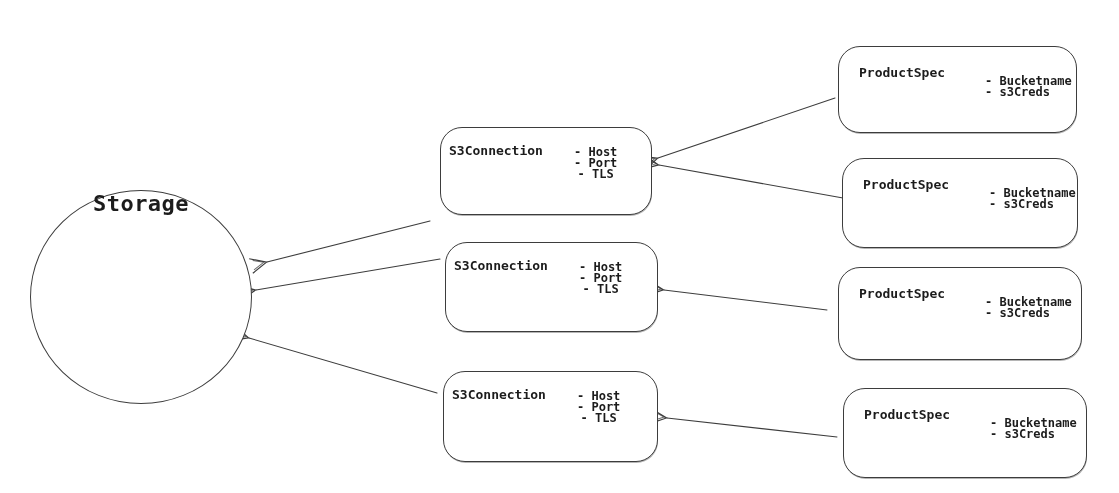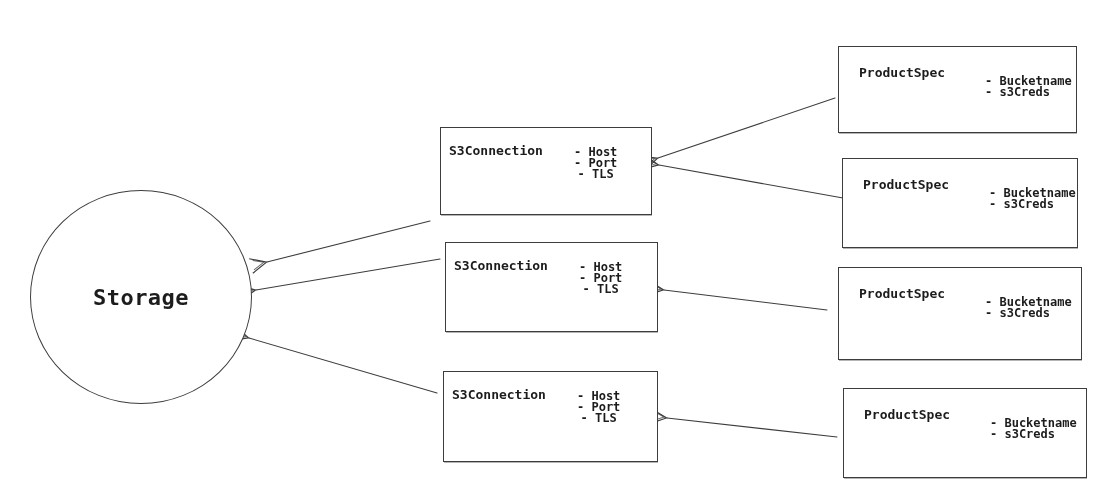--- a/index.html
+++ b/index.html
@@ -26,30 +26,30 @@
   }
   .node {
     position: absolute;
     box-sizing: border-box;
     border: 1.4px solid #3d3d3d;
     background: #ffffff;
   }
   .circle {
     border-radius: 50%;
     display: flex;
-    align-items: center;
     justify-content: center;
   }
   .circle .node-label {
     font-size: 22px;
     font-weight: 700;
     letter-spacing: 0.5px;
   }
   .box {
     box-shadow: 0.5px 1.5px 0 -0.5px rgba(90,90,90,0.45);
+    border-radius: 22px;
   }
   .box-title {
     position: absolute;
     font-size: 13px;
     font-weight: 700;
     white-space: nowrap;
   }
   .s3 .box-title { left: 8px; top: 15px; }
   .ps .box-title { left: 20px; top: 18px; }
   .box-attrs {

